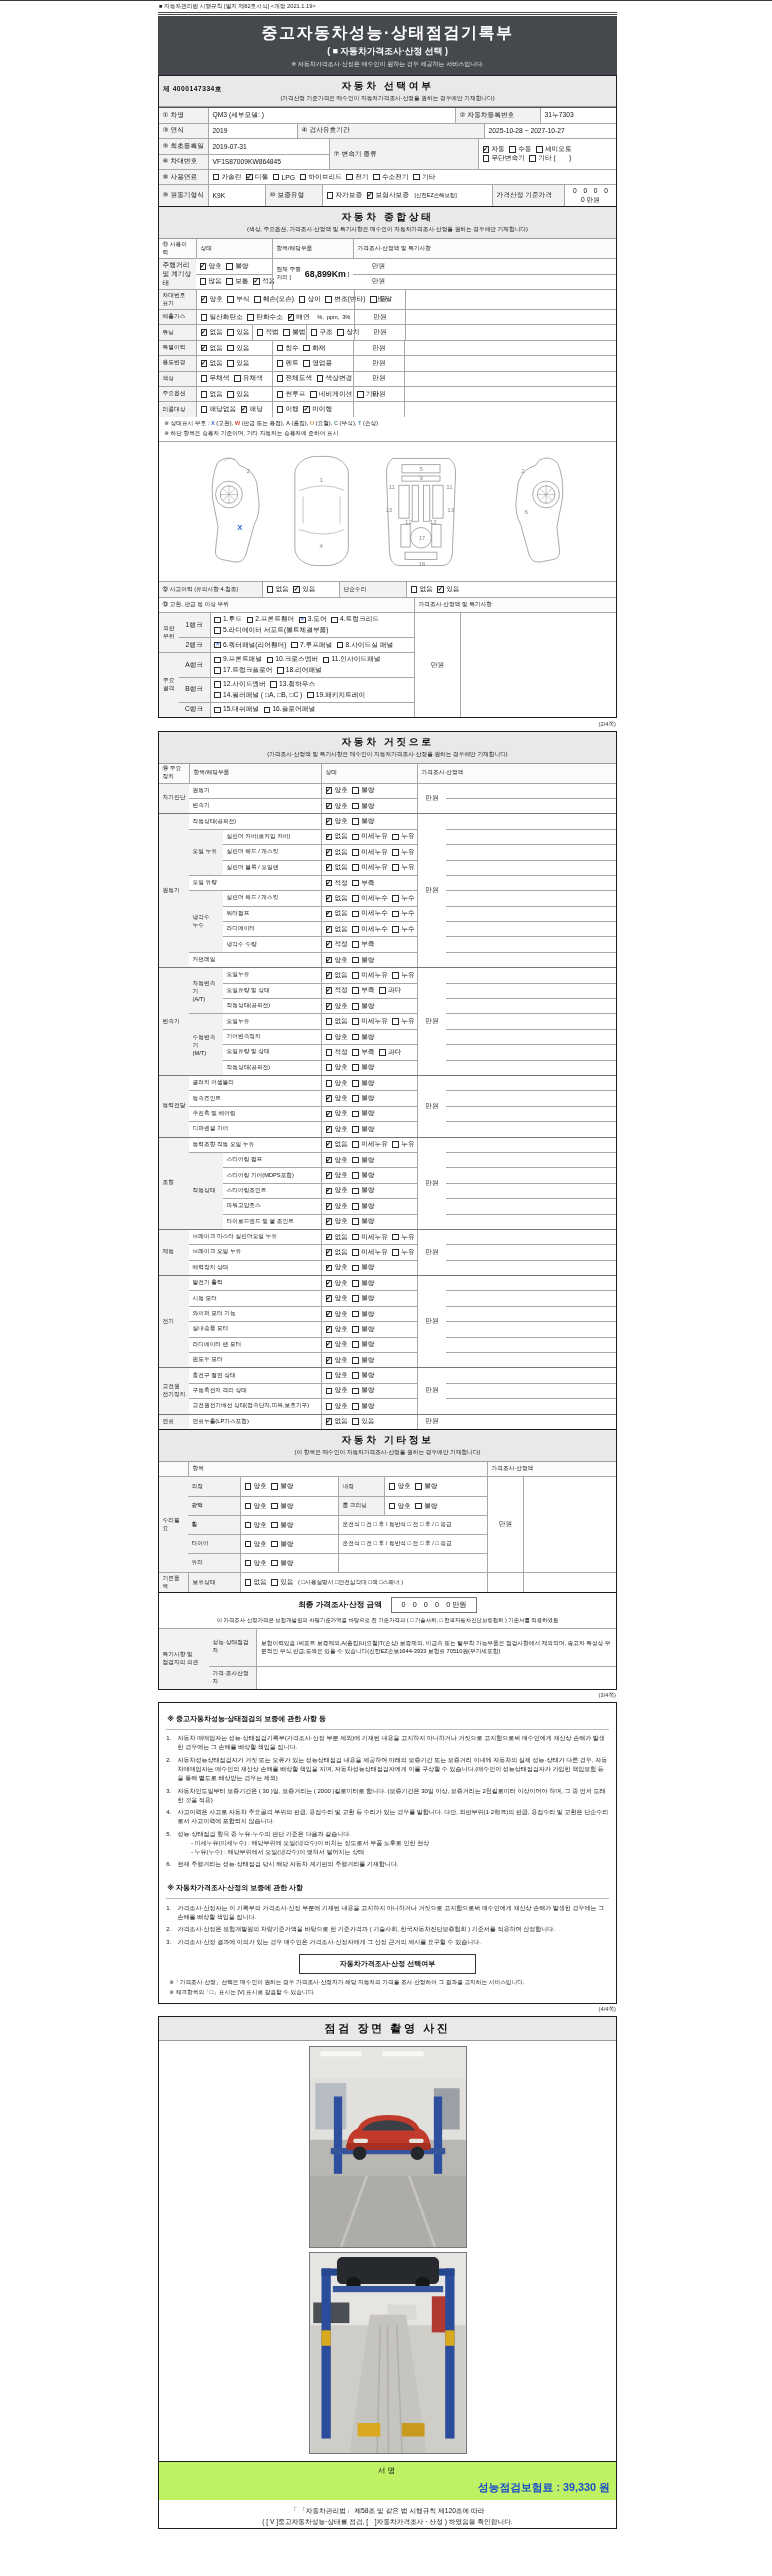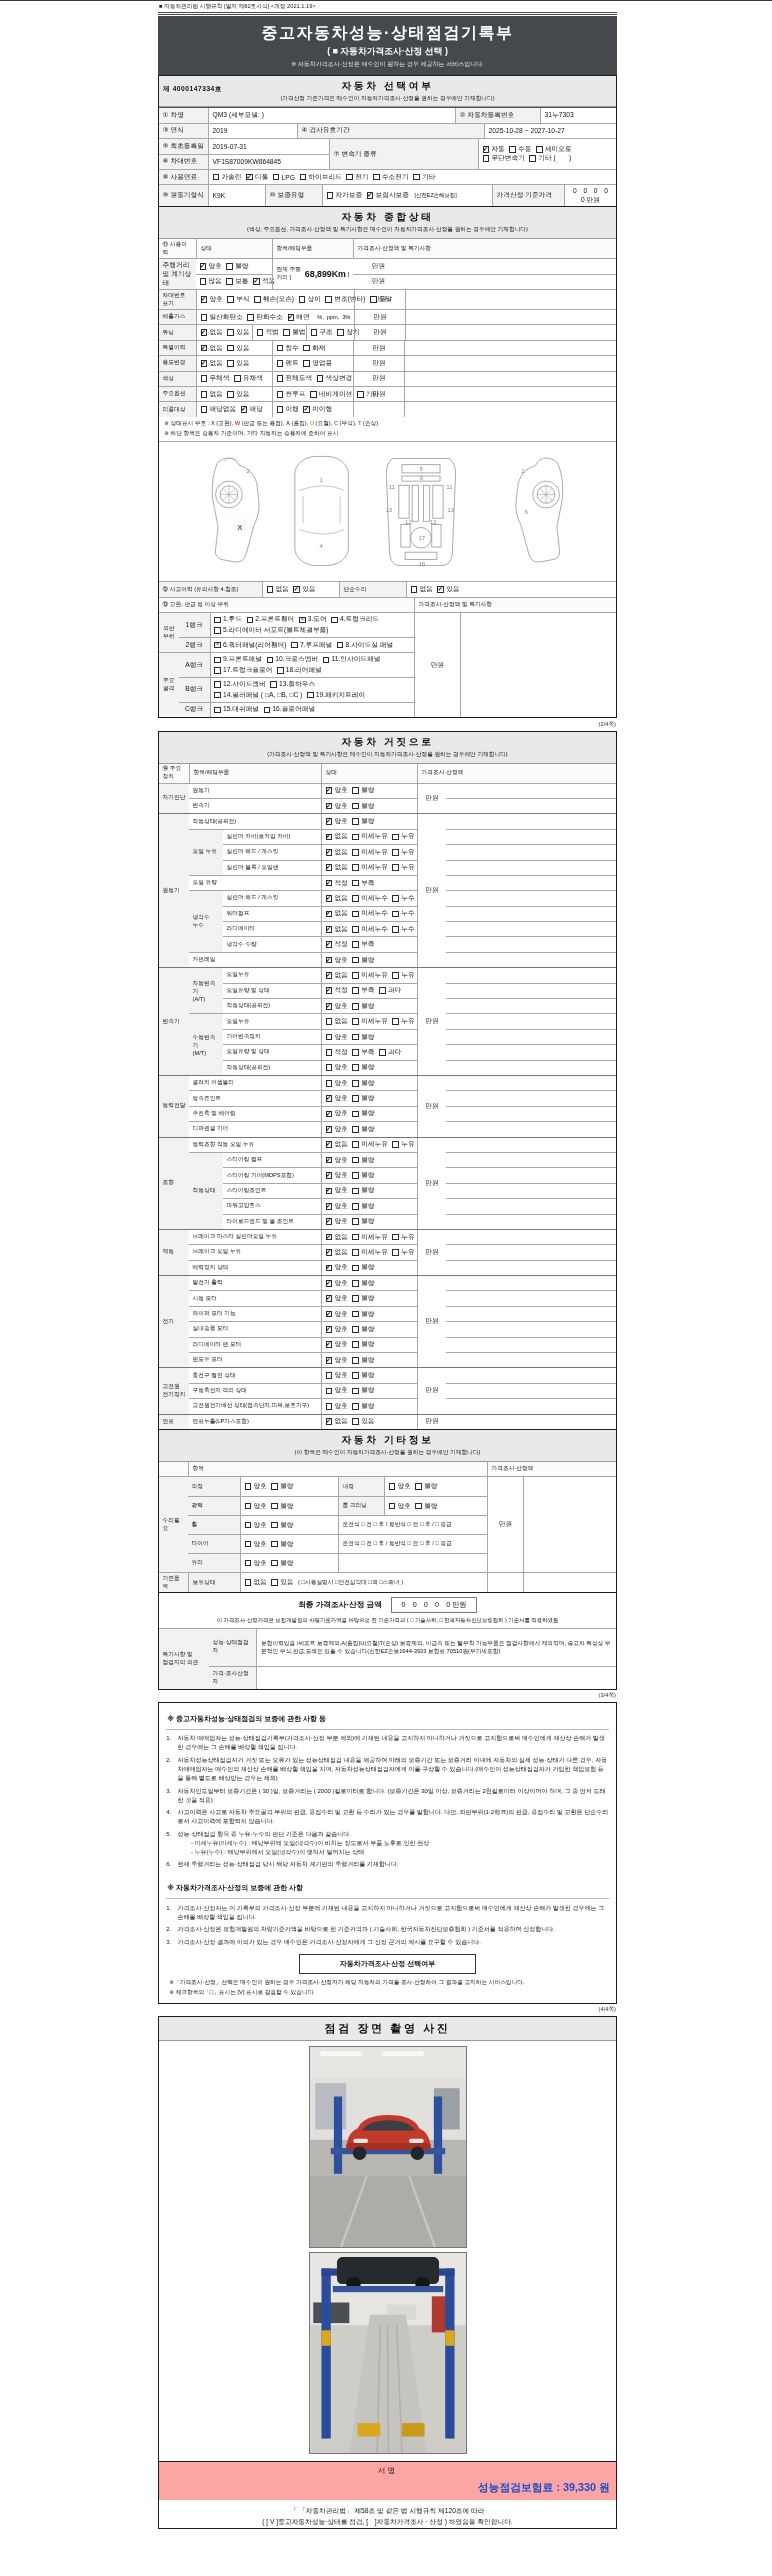--- a/index.html
+++ b/index.html
@@ -43,21 +43,21 @@
   
   .notice-body{padding:5.2px 7.2px 6.2px;font-size:6px;line-height:1.5}
   .notice-h{font-size:7px;font-weight:bold;padding:5.2px 1px;border-bottom:0.5px solid #bbb;margin-bottom:4.1px}
   .nitem{display:flex;margin:3.6px 0}
   .nitem .nn{width:11.3px;flex-shrink:0}
   .nsub{margin-left:13.4px;color:#222}
   .selbox{display:block;width:170px;margin:7.2px auto 4.1px;border:1px solid #333;text-align:center;font-weight:bold;font-size:7px;padding:3.6px 2.1px}
   .nnote{font-size:5.7px;margin:1.5px 0 0 3.1px}
   .photos-wrap{display:flex;flex-direction:column;align-items:center;padding:5.2px 0 7.2px;gap:4.1px}
   .photo{border:0.5px solid #777}
-  .signband{background:#fca5a5;border-top:1px solid #1d1d1d;padding:4.1px 6.2px 5.2px}
+  .signband{background:#bef264;border-top:1px solid #1d1d1d;padding:4.1px 6.2px 5.2px}
   .signband .sg{text-align:center;font-size:7.7px;letter-spacing:2.1px}
   .signband .fee{text-align:right;font-size:10.8px;font-weight:bold;margin-top:4.1px}
   .footer{padding:5.2px 0 0;text-align:center;font-size:6.7px;line-height:1.7}
   svg text{font-family:"Liberation Sans","DejaVu Sans",sans-serif}
 </style>
 </head>
 <body>
 
 <div class="sheet">
 

